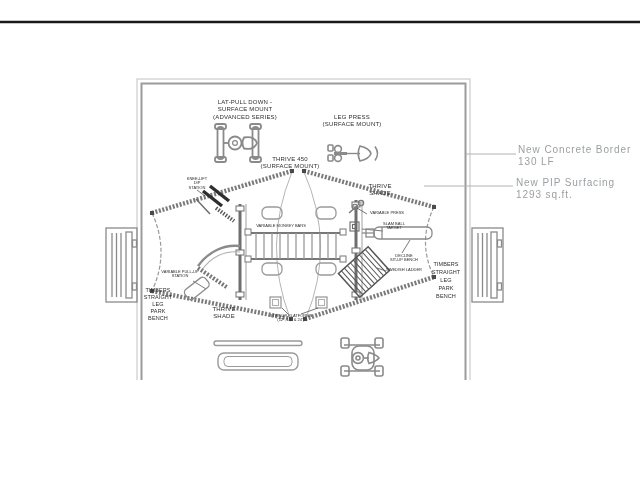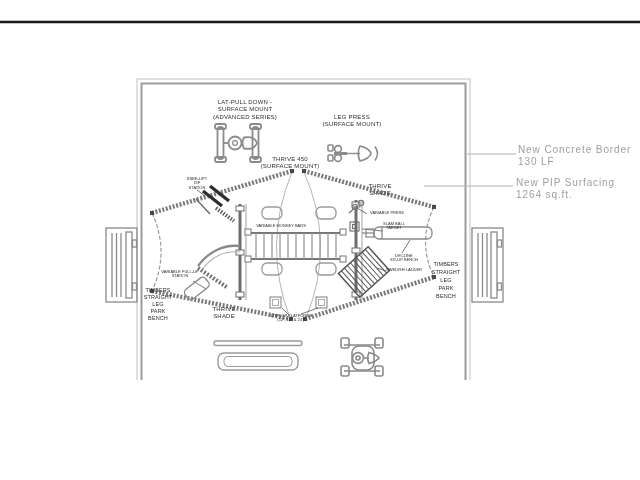--- a/index.html
+++ b/index.html
@@ -286,21 +286,21 @@
 (ACCESSIBLE)
 (ADVANCED SERIES)</div>
   <div class="lbl s5" style="left:371px;top:388px">CHEST PRESS
 (ACCESSIBLE)
 SURFACE MOUNT
 (ADVANCED SERIES)</div>
 
   <div class="ann" style="left:518px;top:144px">New Concrete Border
 130 LF</div>
   <div class="ann" style="left:516px;top:177px">New PIP Surfacing
-1264 sq.ft.</div>
+1293 sq.ft.</div>
 
   <div id="tblock">
     <div class="tbc tb-title tb-r tb-b">
       <div>PROPOSED FITNESS CLUSTER PLANS</div>
       <div>FOR</div>
       <div>SALEM VILLAGE PARK</div>
     </div>
     <div class="tbc tb-agency tb-r tb-b">CITY OF VIRGINIA BEACH
 DEPARTMENT OF PARKS &amp; RECREATION
 PLANNING, DESIGN &amp; DEVELOPMENT DIVISION</div>

